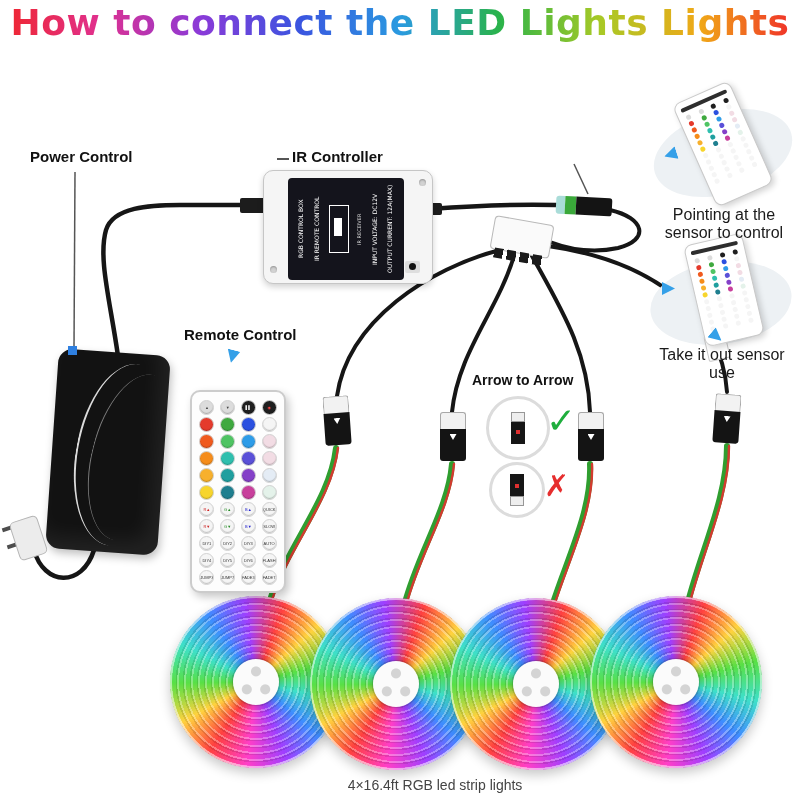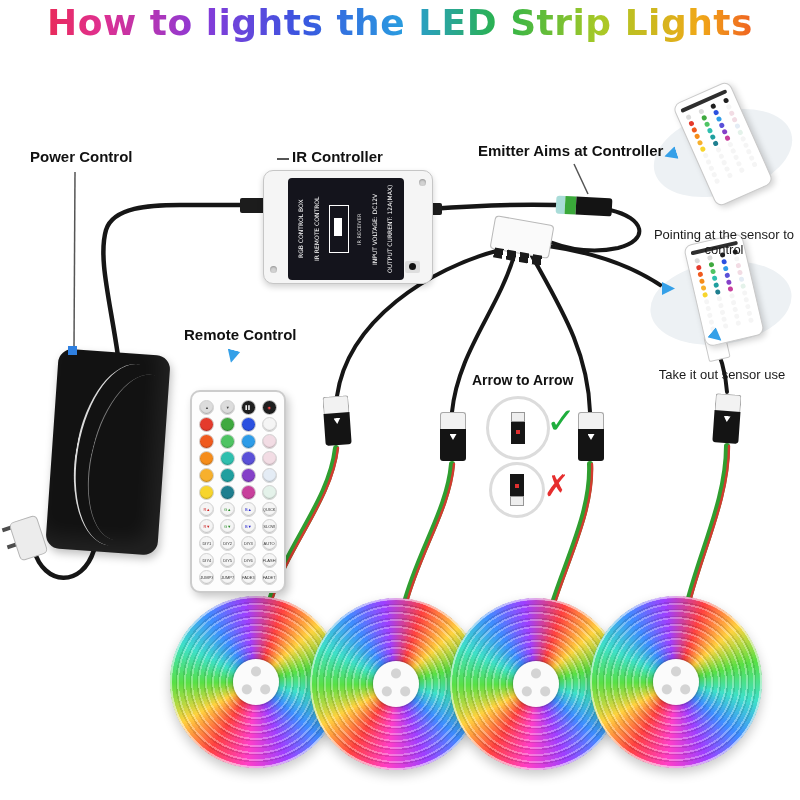--- a/index.html
+++ b/index.html
@@ -110,21 +110,21 @@
   .blob-2 { left:650px; top:262px; width:142px; height:82px; transform:rotate(-8deg); }
   .mini-remote { position:absolute; background:#fff; border:1.5px solid #c9c9c9; border-radius:8px; z-index:3;
     padding:6px 5px; box-sizing:border-box; display:grid; grid-template-columns:repeat(4,1fr); gap:2px 4px;
     justify-items:center; align-content:start; box-shadow:2px 3px 6px rgba(0,0,0,.18); }
   .mini-remote::before { content:""; grid-column:1 / -1; justify-self:stretch; height:4px; background:#2e2e2e; border-radius:2px; margin-bottom:2px; }
   .mini-remote i { width:5px; height:5px; border-radius:50%; display:block; }
   .mini-1 { left:692px; top:88px; width:62px; height:112px; transform:rotate(-24deg); }
   .mini-2 { left:694px; top:238px; width:60px; height:104px; transform:rotate(-13deg); }
   .pull-tab { position:absolute; left:706px; top:334px; width:20px; height:24px; background:#fff; border:1px solid #c9c9c9;
     transform:rotate(-13deg); z-index:2; border-radius:2px; }
-  .inset-text { position:absolute; font-size:13px; color:#1a1a1a; text-align:center; z-index:4;margin-top:21px; }
+  .inset-text { position:absolute; font-size:16px; color:#1a1a1a; text-align:center; z-index:4; }
   .inset-text-1 { left:648px; top:206px; width:152px; }
   .inset-text-2 { left:652px; top:346px; width:140px; }
   
   .reel { position:absolute; width:172px; height:172px; border-radius:50%; z-index:2;
     background:
       radial-gradient(circle, rgba(255,255,255,.95) 0 21px, rgba(255,255,255,0) 22px),
       repeating-radial-gradient(circle, rgba(255,255,255,.30) 0 1.8px, rgba(0,0,0,.10) 1.8px 3.4px, rgba(255,255,255,0) 3.4px 7px),
       conic-gradient(from 20deg,#ff4040,#ffd23e,#58e045,#3ee0c8,#3e8cff,#a03eff,#ff3ec8,#ff4040,#ffd23e,#58e045,#3ee0c8,#3e8cff,#a03eff,#ff4040);
     box-shadow: inset 0 0 0 2px rgba(255,255,255,.35), 0 5px 12px rgba(0,0,0,.22); }
   .hub { position:absolute; left:50%; top:50%; width:46px; height:46px; margin:-23px 0 0 -23px; border-radius:50%;
@@ -159,26 +159,25 @@
     <path d="M 452 464 C 448 510, 418 552, 404 606" stroke="#2f9e2f" stroke-width="6" fill="none" stroke-linecap="round"></path>
     <path d="M 454 464 C 450 510, 420 552, 406 606" stroke="#d23b2f" stroke-width="2.4" fill="none" stroke-linecap="round"></path>
     <path d="M 590 464 C 592 510, 568 556, 552 606" stroke="#2f9e2f" stroke-width="6" fill="none" stroke-linecap="round"></path>
     <path d="M 592 464 C 594 510, 570 556, 554 606" stroke="#d23b2f" stroke-width="2.4" fill="none" stroke-linecap="round"></path>
     <path d="M 727 446 C 727 498, 702 548, 688 602" stroke="#2f9e2f" stroke-width="6" fill="none" stroke-linecap="round"></path>
     <path d="M 729 446 C 729 498, 704 548, 690 602" stroke="#d23b2f" stroke-width="2.4" fill="none" stroke-linecap="round"></path>
     <path d="M 75 172 L 74 348" stroke="#555" stroke-width="1.5" fill="none"></path>
     <path d="M 574 164 L 588 194" stroke="#555" stroke-width="1.5" fill="none"></path>
   </svg>
 
-  <div class="title">How to lights the LED Strip Lights</div>
+  <div class="title">How to connect the LED Lights Lights</div>
 
   <div class="lbl lbl-power">Power Control</div>
   <div class="dash"></div>
   <div class="lbl lbl-ir">IR Controller</div>
-  <div class="lbl lbl-emitter">Emitter Aims at Controller</div>
   <div class="lbl lbl-remote">Remote Control</div>
   <div class="lbl lbl-a2a">Arrow to Arrow</div>
   <div class="blue-dot"></div>
   <div class="tri tri-down tri-remote"></div>
 
   <div class="adapter"></div>
   <div class="prong prong-1"></div>
   <div class="prong prong-2"></div>
   <div class="plug-body"></div>
 
@@ -390,14 +389,15 @@
   <div class="reel reel-2">
       <div class="hub"></div>
     </div>
   <div class="reel reel-3">
       <div class="hub"></div>
     </div>
   <div class="reel reel-4">
       <div class="hub"></div>
     </div>
 
+  <div class="caption">4×16.4ft RGB led strip lights</div>
 
 </div>
 
 </body></html>

